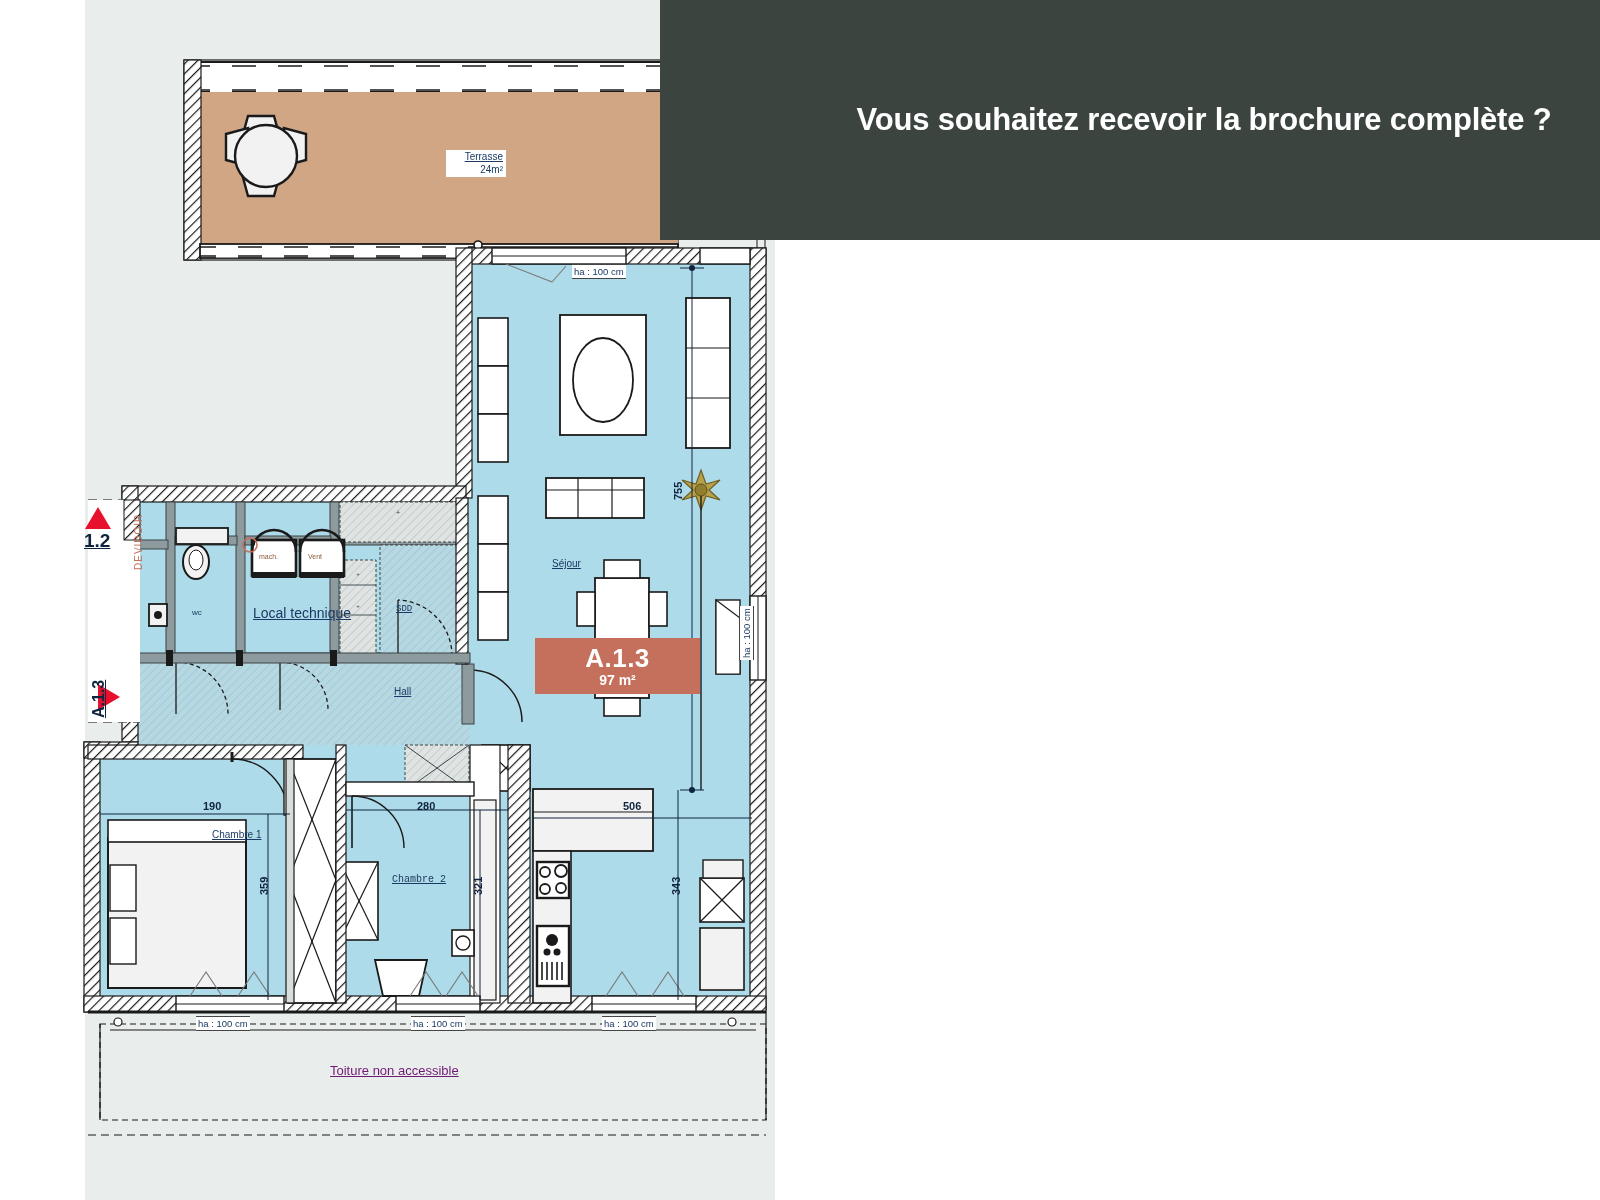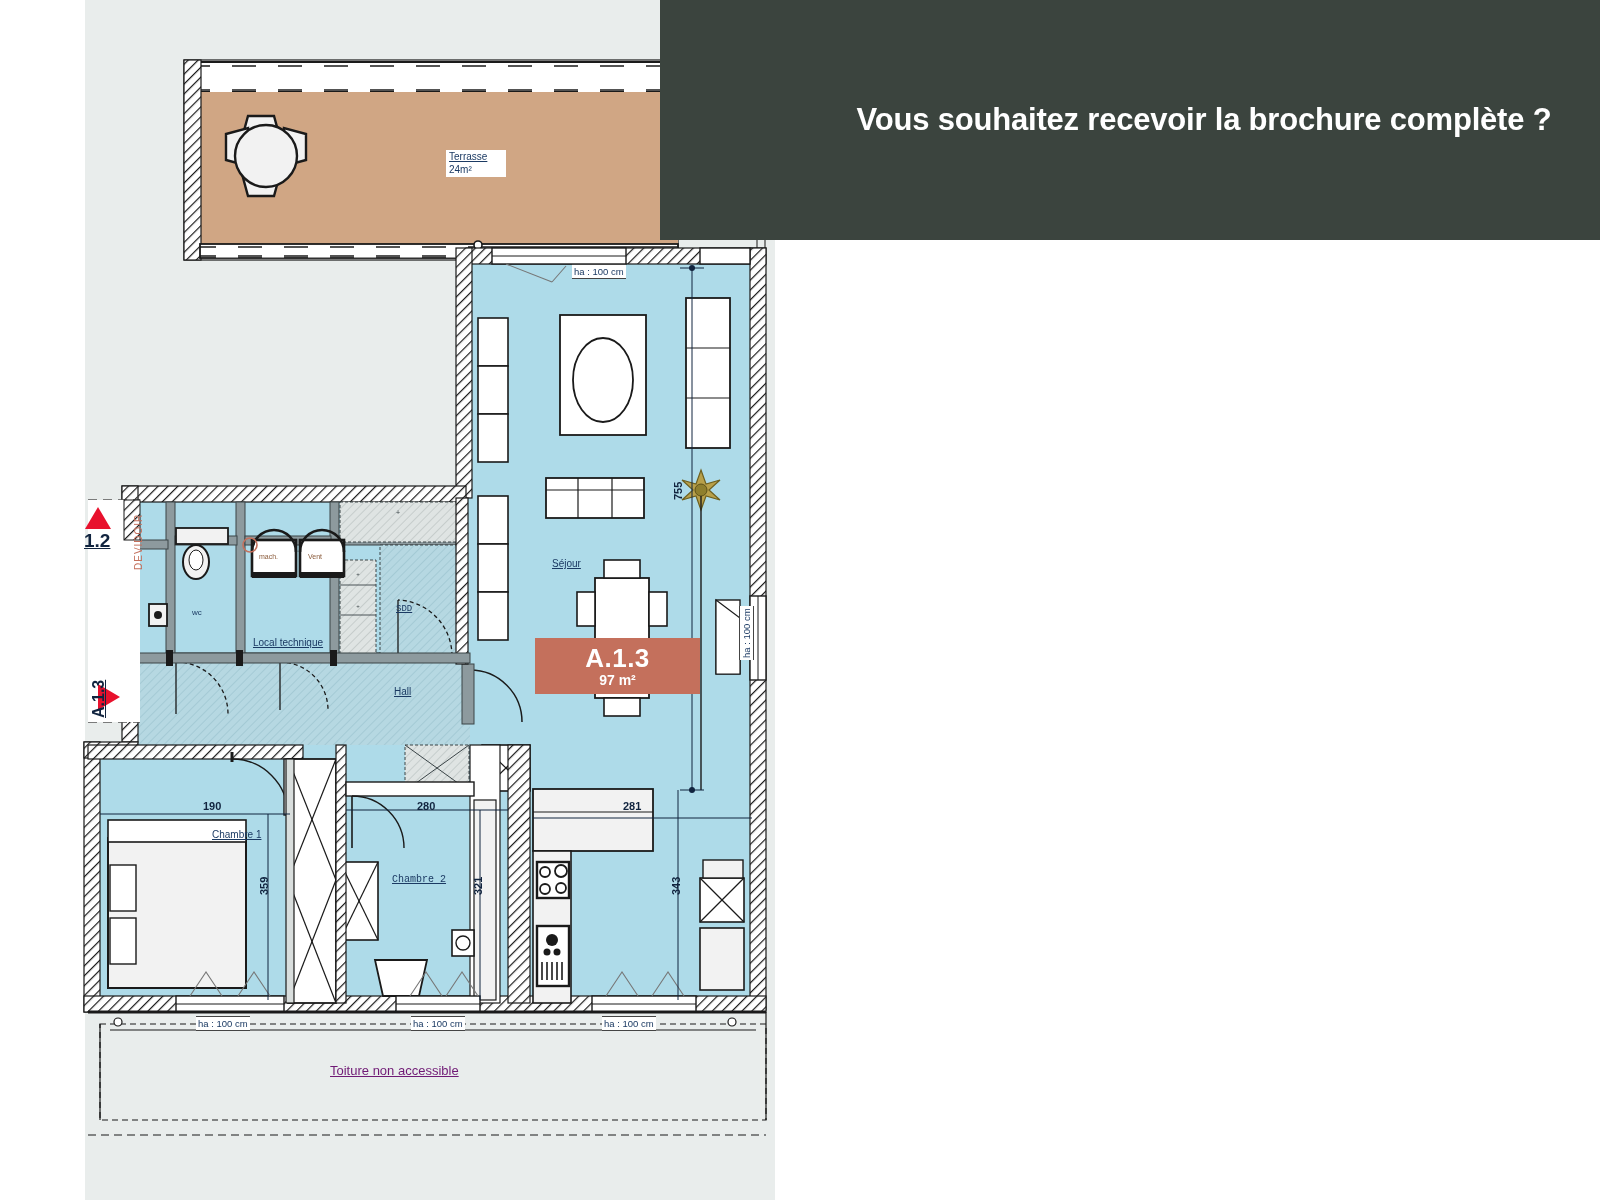--- a/index.html
+++ b/index.html
@@ -22,21 +22,21 @@
   .banner-line{
     font-size:31px;font-weight:bold;line-height:1.42;text-align:center;
     letter-spacing:-0.2px;white-space:nowrap;
   }
 
   
   .lbl{position:absolute;color:#1b3a63;font-size:10px;white-space:nowrap;}
   .lbl.u{text-decoration:underline;}
   .lbl-box{
     position:absolute;background:#ffffff;border:0;padding:1px 3px;
-    color:#1b3a63;font-size:10px;text-align:left;line-height:1.25;
+    color:#1b3a63;font-size:10px;text-align:right;line-height:1.25;
   }
   .dim{position:absolute;color:#11243f;font-size:11px;font-weight:bold;white-space:nowrap;}
   .dim.v{transform:rotate(-90deg);transform-origin:left top;}
 
   .win-tag{
     position:absolute;background:#ffffff;color:#1b3a63;
     font-size:9.5px;text-align:center;padding:1px 2px;white-space:nowrap;
     border-top:1px solid #444;border-bottom:1px solid #444;
   }
   .win-tag.v{transform:rotate(-90deg);transform-origin:left top;}
@@ -449,33 +449,33 @@
   <div class="lbl-box" style="left:446px;top:150px;width:54px;">
     <div style="text-decoration:underline;">Terrasse</div>
     <div>24m²</div>
   </div>
 
   <div class="lbl u" style="left:552px;top:558px;">Séjour</div>
   <div class="lbl u" style="left:394px;top:686px;">Hall</div>
   <div class="lbl u" style="left:212px;top:829px;">Chambre 1</div>
   <div class="lbl u" style="left:392px;top:874px;font-family:Liberation Mono, monospace;">Chambre 2</div>
   <div class="lbl" style="left:192px;top:608px;font-size:8px;">wc</div>
-  <div class="lbl u" style="left:253px;top:605px;font-size:10px;margin-top:32px;">Local technique</div>
+  <div class="lbl u" style="left:253px;top:605px;font-size:14px;">Local technique</div>
   <div class="lbl u" style="left:396px;top:604px;font-size:9px;font-family:Liberation Mono, monospace;">SDD</div>
   <div class="lbl" style="left:259px;top:553px;font-size:7px;color:#8a5a3a;">mach.</div>
   <div class="lbl" style="left:308px;top:553px;font-size:7px;color:#8a5a3a;">Vent</div>
 
   <div class="dim" style="left:672px;top:500px;">
     <span class="dim v" style="position:relative;display:inline-block;">755</span>
   </div>
   <div class="dim" style="left:203px;top:800px;">190</div>
   <div class="dim v" style="left:258px;top:895px;">359</div>
   <div class="dim" style="left:417px;top:800px;">280</div>
   <div class="dim v" style="left:472px;top:895px;">321</div>
-  <div class="dim" style="left:623px;top:800px;">281</div>
+  <div class="dim" style="left:623px;top:800px;">506</div>
   <div class="dim v" style="left:670px;top:895px;">343</div>
 
   <div class="win-tag" style="left:572px;top:264px;">ha : 100 cm</div>
   <div class="win-tag v" style="left:739px;top:660px;">ha : 100 cm</div>
   <div class="win-tag" style="left:196px;top:1016px;">ha : 100 cm</div>
   <div class="win-tag" style="left:411px;top:1016px;">ha : 100 cm</div>
   <div class="win-tag" style="left:602px;top:1016px;">ha : 100 cm</div>
 
   <div class="apt-badge">
     <div class="code">A.1.3</div>

